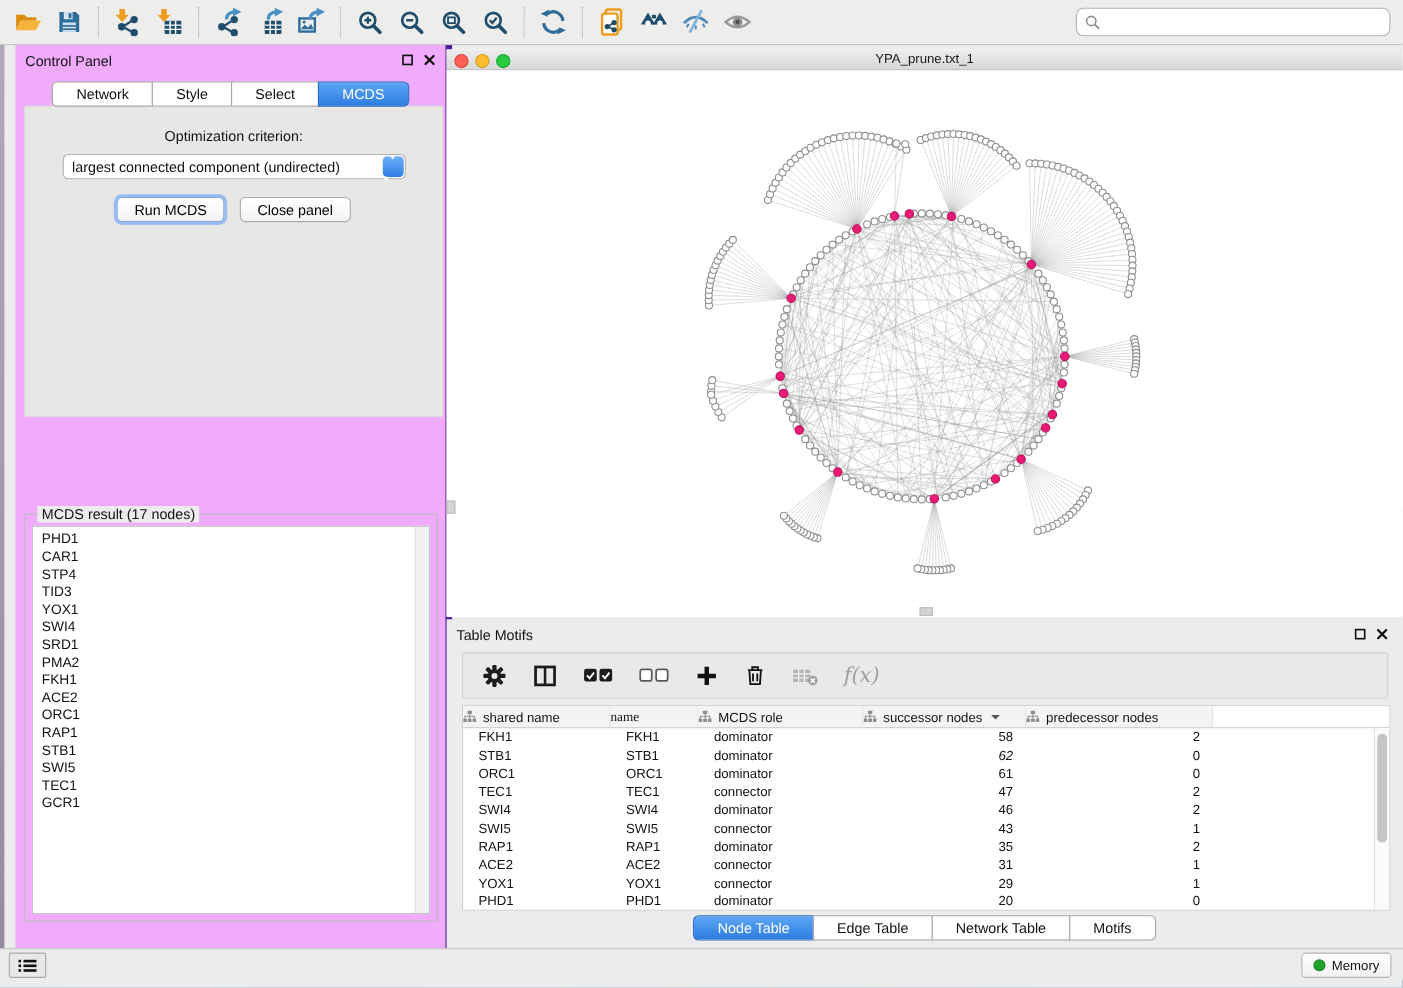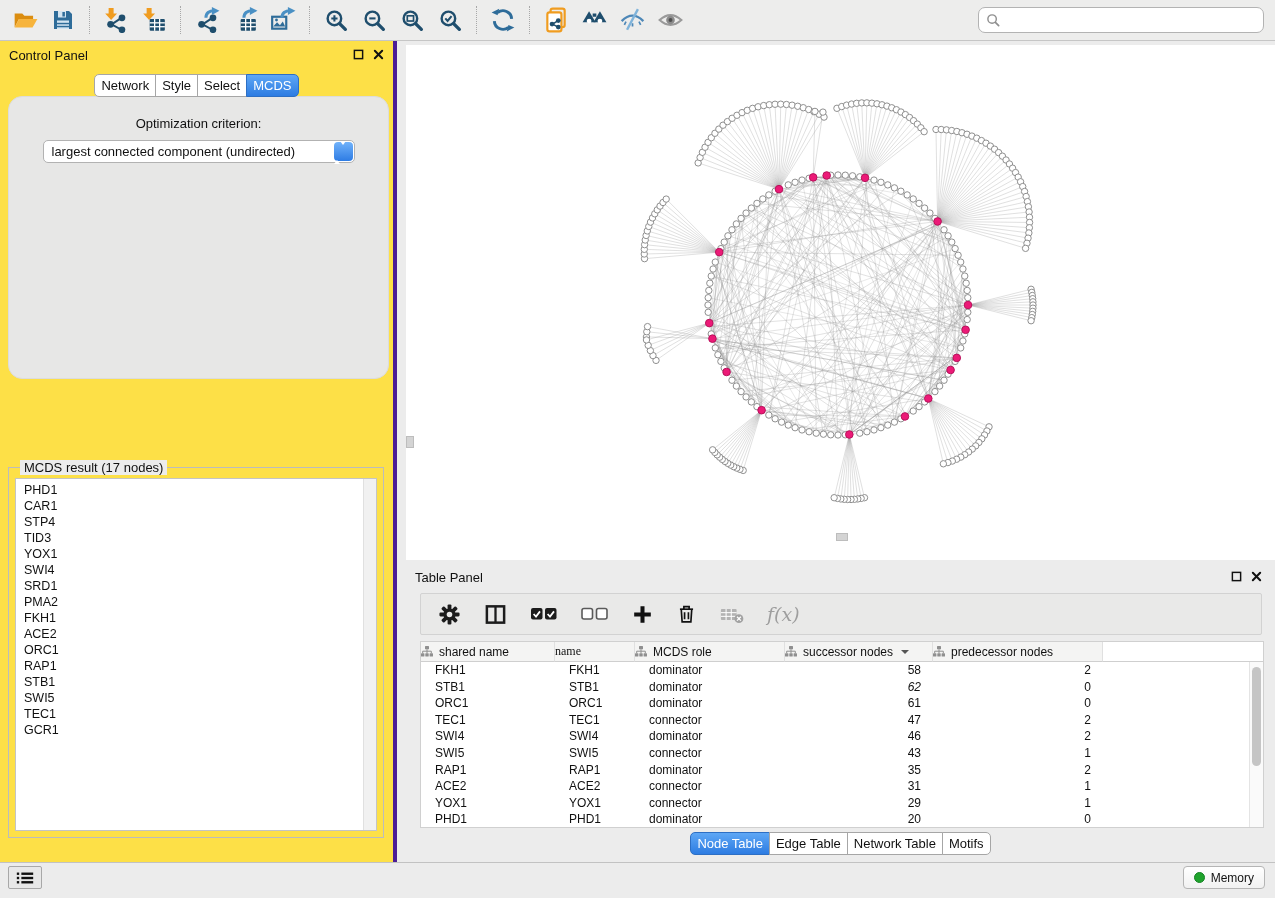--- a/index.html
+++ b/index.html
@@ -11,33 +11,33 @@
   .tbtn{width:38px;height:34px;display:flex;align-items:center;justify-content:center;flex:0 0 auto;}
   .tsep{width:0;height:28px;border-left:1px dotted #a8a8a8;margin:0 7px;flex:0 0 auto;}
   .search-box{margin-left:auto;margin-right:11px;width:286px;height:26px;background:#fff;
               border:1px solid #b3b3b3;border-radius:7px;display:flex;align-items:center;padding-left:7px;box-sizing:border-box;}
   .search-box input{border:none;outline:none;flex:1;font-size:12px;background:transparent;margin-left:5px;height:20px;}
   
   .desk-left{position:absolute;left:0;top:41px;width:4px;height:849px;background:linear-gradient(#b1a7ba,#948c9e);}
   .desk-bottom{position:absolute;left:0;bottom:0;width:1275px;height:8px;
                background:linear-gradient(90deg,#24405e,#1b3350 25%,#2b4769 55%,#203a57 80%,#24405e);}
   
-  .control-panel{position:absolute;left:0;top:41px;width:397px;height:821px;background:#fde047;
-                 border-right:4px solid #4c1d95;box-sizing:border-box;}
+  .control-panel{position:absolute;left:14px;top:41px;width:397px;height:821px;background:#f0abfc;
+                 border-right:6px solid #4c1d95;box-sizing:border-box;}
   .panel-header{position:relative;height:28px;}
   .panel-title{position:absolute;left:9px;top:7px;font-size:13px;color:#111;}
   .win-btns{position:absolute;right:9px;top:8px;display:flex;gap:9px;align-items:center;}
   .seg-tabs{display:flex;justify-content:center;margin-top:5px;position:relative;z-index:2;}
-  .seg-tab{font-size:13px;padding:3px 6px;background:#fff;border:1px solid #a6a6a6;margin-left:-1px;
+  .seg-tab{font-size:13px;padding:3px 21px;background:#fff;border:1px solid #a6a6a6;margin-left:-1px;
            color:#111;cursor:default;}
   .seg-tab:first-child{border-top-left-radius:5px;border-bottom-left-radius:5px;margin-left:0;}
   .seg-tab:last-child{border-top-right-radius:5px;border-bottom-right-radius:5px;}
   .seg-tab.active{background:linear-gradient(#5ea7f5,#2d7ce2);border-color:#2d6fc4;color:#fff;}
   .tab-card{position:absolute;left:8px;top:55px;width:381px;height:283px;background:#e7e7e6;
-            border:1px solid #dcdcdc;border-radius:14px;box-sizing:border-box;}
+            border:1px solid #dcdcdc;border-radius:2px;box-sizing:border-box;}
   .opt-label{text-align:center;font-size:13px;margin-top:19px;}
   .select{position:relative;width:312px;height:23px;margin:9px auto 16px;background:#fff;border:1px solid #b2b2b2;
           border-radius:5px;box-sizing:border-box;font-size:13px;line-height:21px;padding-left:8px;}
   .stepper{position:absolute;right:1px;top:1px;width:19px;height:19px;border-radius:4px;
            background:linear-gradient(#70b2fa,#2e7ce4);}
   .stepper .up{width:0;height:0;border-left:3.5px solid transparent;border-right:3.5px solid transparent;
                border-bottom:4.5px solid #fff;margin:3px auto 1px;}
   .stepper .down{width:0;height:0;border-left:3.5px solid transparent;border-right:3.5px solid transparent;
                border-top:4.5px solid #fff;margin:1px auto 0;}
   .btn-row{display:flex;justify-content:center;gap:14px;margin-top:13px;}
@@ -288,20 +288,24 @@
       <div class="seg-tab">Style</div>
       <div class="seg-tab">Select</div>
       <div class="seg-tab active">MCDS</div>
     </div>
   <div class="tab-card">
     <div class="opt-label">Optimization criterion:</div>
     <div class="select">
       <span>largest connected component (undirected)</span>
       <span class="stepper"><span class="up"></span><span class="down"></span></span>
     </div>
+    <div class="btn-row">
+      <button class="btn focused">Run MCDS</button>
+      <button class="btn">Close panel</button>
+    </div>
   </div>
   <div class="mcds-group">
     <span class="mcds-legend">MCDS result (17 nodes)</span>
     <div class="listbox">
       <div class="items">
           <div class="list-item">PHD1</div>
           <div class="list-item">CAR1</div>
           <div class="list-item">STP4</div>
           <div class="list-item">TID3</div>
           <div class="list-item">YOX1</div>
@@ -316,20 +320,28 @@
           <div class="list-item">SWI5</div>
           <div class="list-item">TEC1</div>
           <div class="list-item">GCR1</div>
         </div>
       <div class="list-scroll"></div>
     </div>
   </div>
 </div>
 
 <div class="network-window">
+  <div class="titlebar">
+    <span class="lights">
+      <span class="light red"></span>
+      <span class="light yellow"></span>
+      <span class="light green"></span>
+    </span>
+    <span>YPA_prune.txt_1</span>
+  </div>
   <div class="net-canvas">
     <svg id="graph-svg" width="869" height="497" viewBox="0 0 869 497">
         <g>
           <line x1="372.9812350338589" y1="144.16915185551215" x2="474.9362780541717" y2="382.7048329400878" stroke="#8f8f8f" stroke-opacity="0.33" stroke-width="0.8"></line>
           <line x1="372.9812350338589" y1="144.16915185551215" x2="325.9770870352961" y2="184.7727314966253" stroke="#8f8f8f" stroke-opacity="0.33" stroke-width="0.8"></line>
           <line x1="372.9812350338589" y1="144.16915185551215" x2="318.22095515186203" y2="322.88345532368123" stroke="#8f8f8f" stroke-opacity="0.33" stroke-width="0.8"></line>
           <line x1="372.9812350338589" y1="144.16915185551215" x2="545.779044848138" y2="197.11654467631882" stroke="#8f8f8f" stroke-opacity="0.33" stroke-width="0.8"></line>
           <line x1="372.9812350338589" y1="144.16915185551215" x2="417.44461810657" y2="389.18258728612153" stroke="#8f8f8f" stroke-opacity="0.33" stroke-width="0.8"></line>
           <line x1="372.9812350338589" y1="144.16915185551215" x2="561.1825872861216" y2="274.55538189343" stroke="#8f8f8f" stroke-opacity="0.33" stroke-width="0.8"></line>
           <line x1="372.9812350338589" y1="144.16915185551215" x2="345.37494486623945" y2="356.9334814348115" stroke="#8f8f8f" stroke-opacity="0.33" stroke-width="0.8"></line>
@@ -1026,21 +1038,21 @@
           <circle cx="313.23909050646193" cy="207.12423640014595" r="3.8" fill="#ec1a77" stroke="#b8125c" stroke-width="1"></circle>
         </g>
       </svg>
     <div class="v-handle"></div>
     <div class="h-handle"></div>
   </div>
 </div>
 
 <div class="table-panel">
   <div class="panel-header">
-    <span class="panel-title">Table Panel</span>
+    <span class="panel-title">Table Motifs</span>
     <span class="win-btns" style="right:13px;">
       <span>
           <svg width="11" height="11" viewBox="0 0 12 12">
             <rect x="1.5" y="1.5" width="9" height="9" fill="none" stroke="#111" stroke-width="1.6"></rect>
           </svg>
         </span>
       <span>
           <svg width="11" height="11" viewBox="0 0 12 12">
             <path d="M2 2l8 8M10 2l-8 8" stroke="#111" stroke-width="2.2" stroke-linecap="round"></path>
           </svg>

